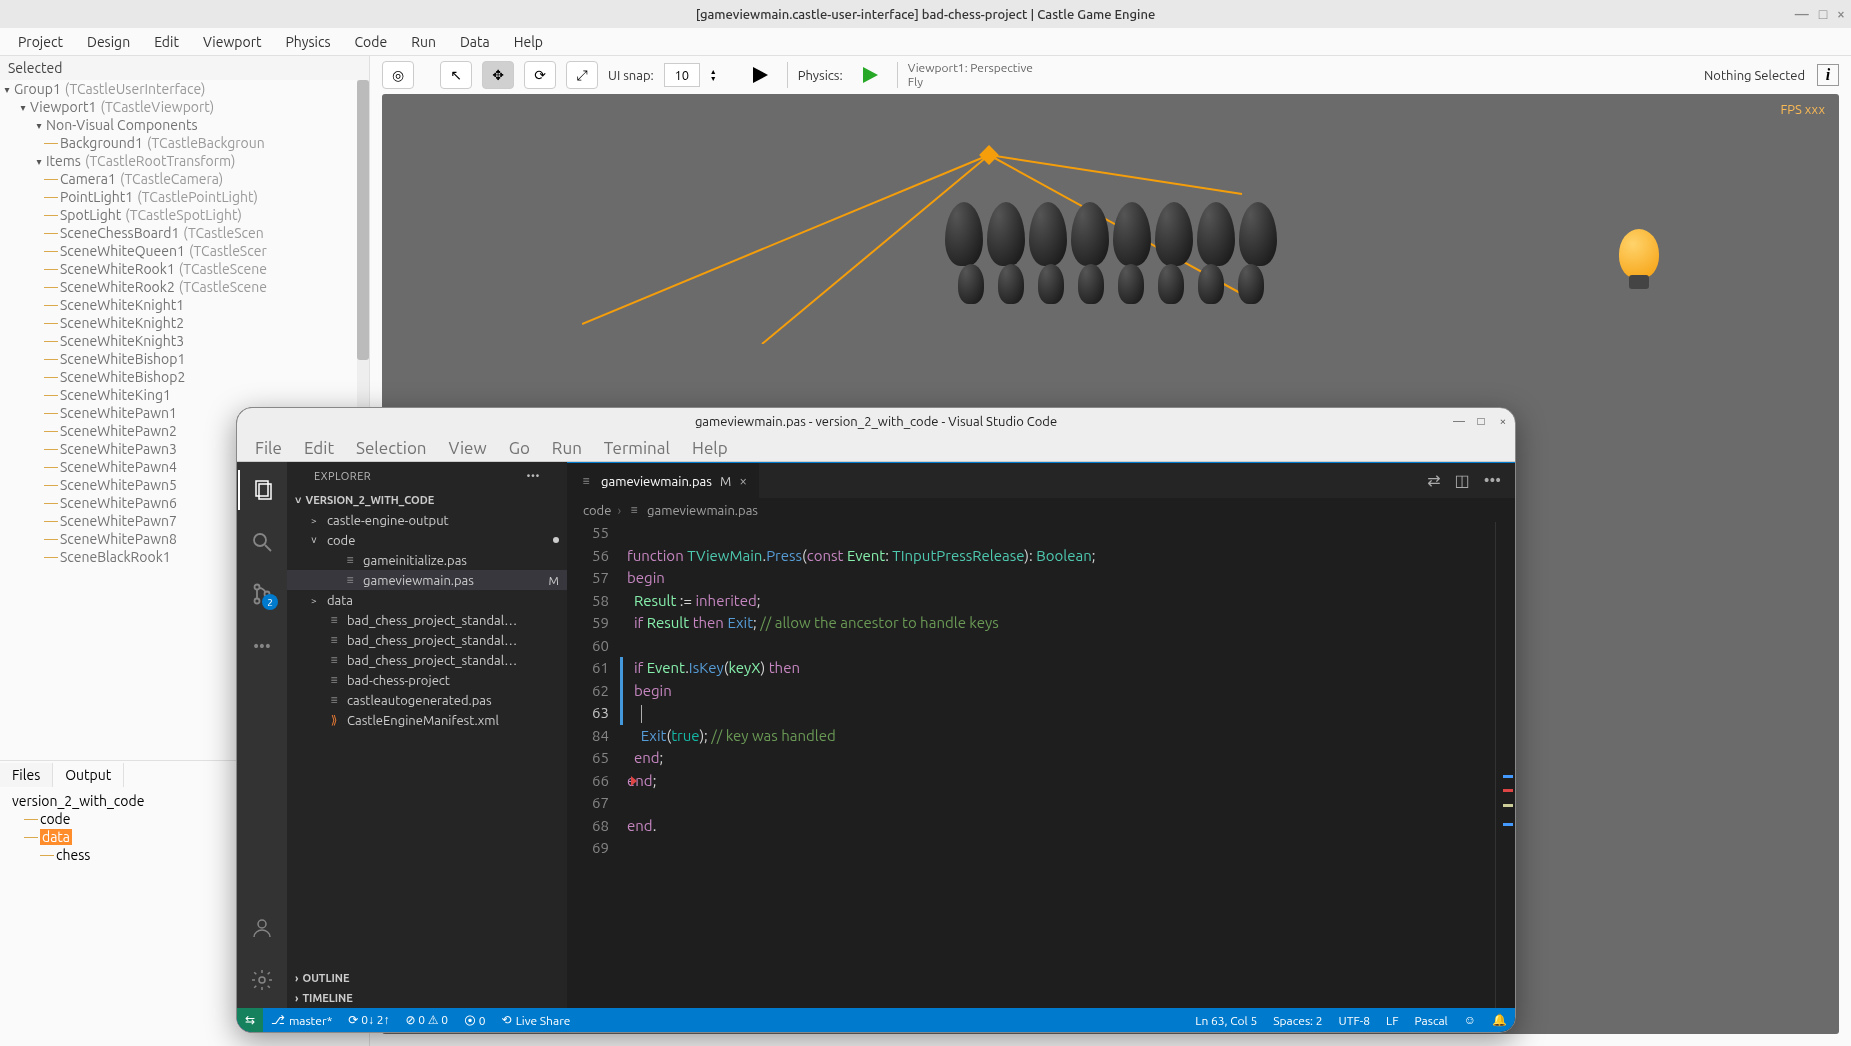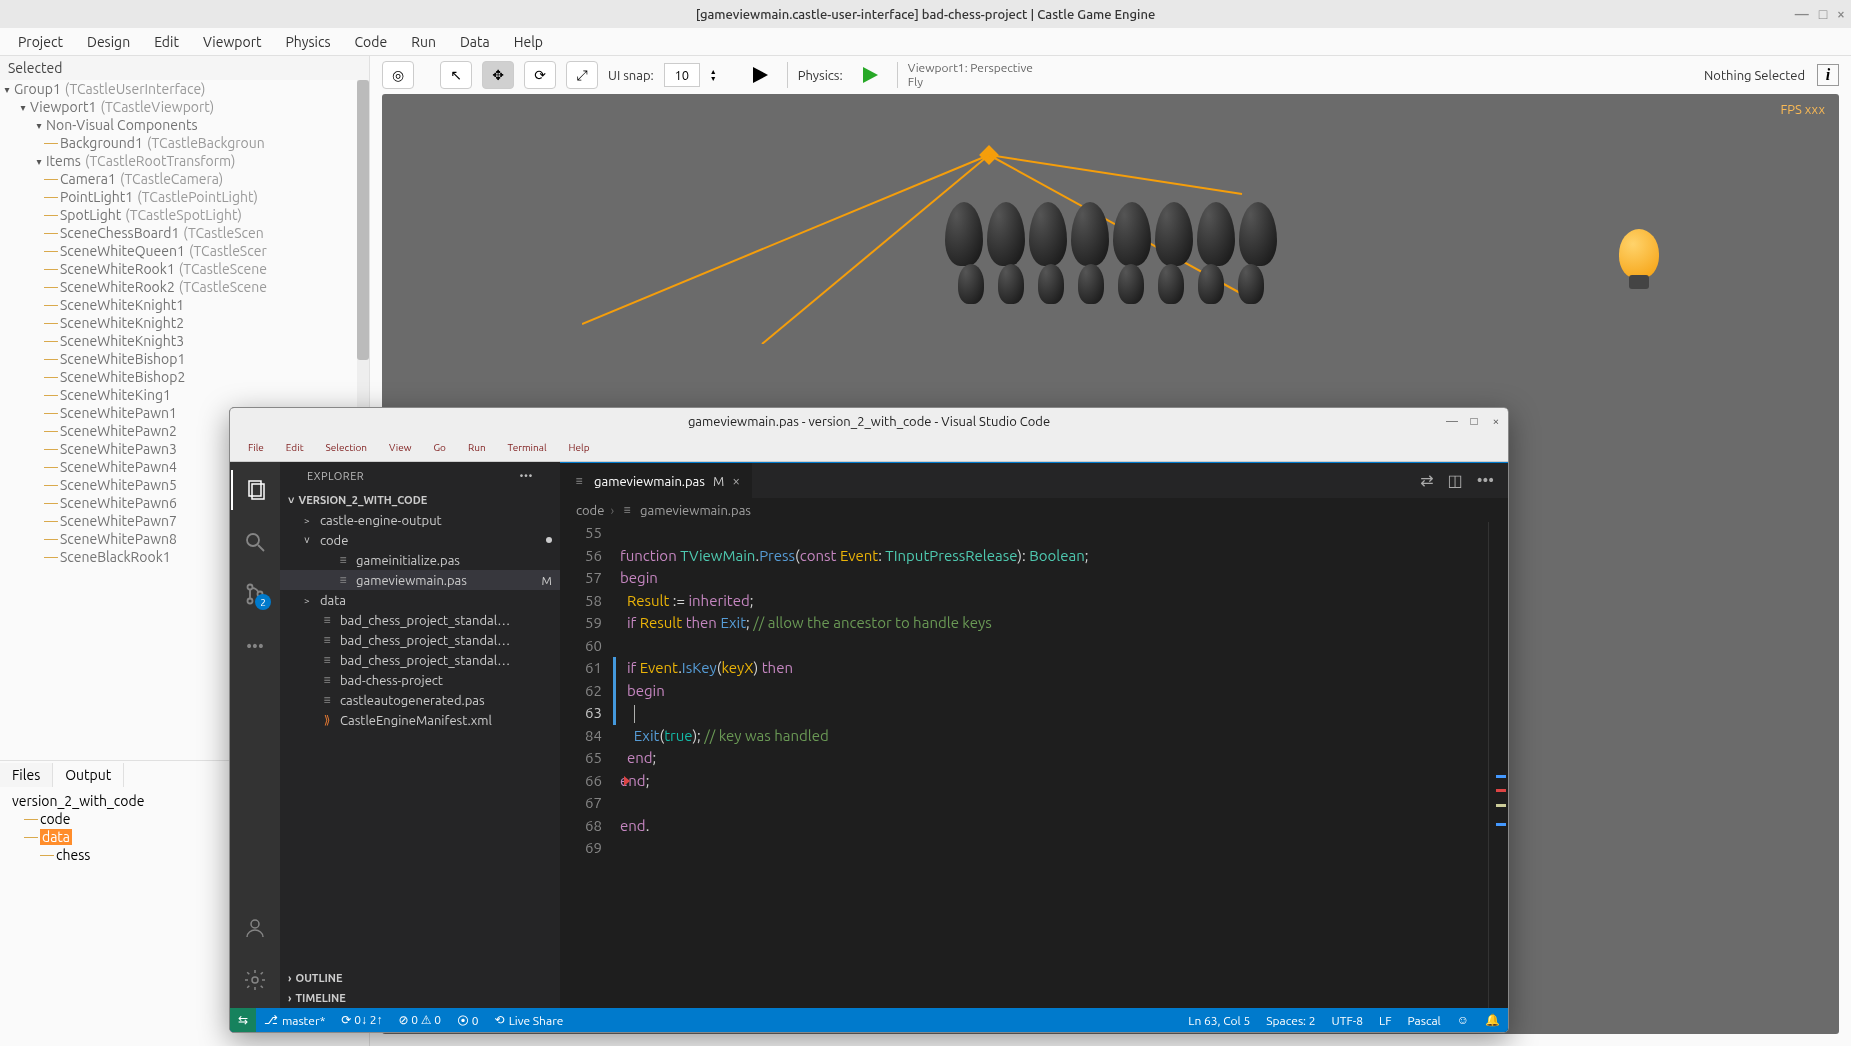--- a/index.html
+++ b/index.html
@@ -60,26 +60,26 @@
 .piece { width: 38px; height: 64px; background: radial-gradient(ellipse at 30% 20%, #555, #111); border-radius: 50% 50% 40% 40% / 60% 60% 40% 40%; }
 .pawn-row { position: absolute; left: 50%; top: 170px; transform: translateX(-50%); display: flex; gap: 14px; }
 .pawn { width: 26px; height: 40px; background: radial-gradient(ellipse at 30% 20%, #555, #111); border-radius: 50% 50% 40% 40%; }
 .light-bulb { position: absolute; right: 180px; top: 135px; width: 40px; height: 50px; background: radial-gradient(circle at 35% 30%, #ffd36b, #f59e0b); border-radius: 50% 50% 45% 45%; }
 .light-bulb::after { content:''; position:absolute; bottom:-10px; left:50%; transform:translateX(-50%); width:20px; height:14px; background:#444; border-radius:3px; }
 .camera-lines { position: absolute; left: 200px; top: 30px; pointer-events: none; }
 .camera-lines line { stroke: #f59e0b; stroke-width: 2; }
 .camera-lines rect { fill: #f59e0b; }
 
 
-.vscode-window { position: absolute; left: 229px; top: 407px; width: 1280px; height: 626px; background: #1e1e1e; border: 1px solid #888; border-radius: 5px; overflow: hidden; display: flex; flex-direction: column; box-shadow: 0 8px 30px rgba(0,0,0,0.4); }
+.vscode-window { position: absolute; left: 236px; top: 407px; width: 1280px; height: 626px; background: #1e1e1e; border: 1px solid #888; border-radius: 16px; overflow: hidden; display: flex; flex-direction: column; box-shadow: 0 8px 30px rgba(0,0,0,0.4); }
 .vsc-titlebar { height: 26px; background: #eeeeee; display: flex; align-items: center; justify-content: center; font-size: 13px; color: #222; position: relative; }
 .vsc-titlebar-ctrl { position: absolute; right: 4px; display: flex; gap: 6px; }
 .vsc-titlebar-ctrl span { width: 16px; text-align: center; cursor: pointer; color: #555; font-size: 12px; }
 .vsc-menubar { height: 28px; background: #eeeeee; display: flex; align-items: center; padding: 0 8px; gap: 2px; border-bottom: 1px solid #ccc; }
-.vsc-menu-item { padding: 2px 10px; font-size: 10px; color: #7f1d1d; cursor: pointer; }
+.vsc-menu-item { padding: 2px 10px; font-size: 17px; color: #737373; cursor: pointer; }
 
 .vsc-body { flex: 1; display: flex; overflow: hidden; }
 .vsc-activitybar { width: 50px; background: #333333; display: flex; flex-direction: column; align-items: center; padding-top: 8px; gap: 12px; }
 .vsc-activity-item { width: 48px; height: 40px; display: flex; align-items: center; justify-content: center; cursor: pointer; color: #858585; position: relative; }
 .vsc-activity-item.active { color: #fff; border-left: 2px solid #fff; }
 .vsc-activity-badge { position: absolute; bottom: 4px; right: 8px; background: #007acc; color: #fff; font-size: 10px; border-radius: 50%; width: 16px; height: 16px; display: flex; align-items: center; justify-content: center; }
 .vsc-activity-bottom { margin-top: auto; margin-bottom: 8px; display: flex; flex-direction: column; gap: 12px; align-items: center; }
 
 .vsc-sidebar { width: 280px; background: #252526; color: #ccc; display: flex; flex-direction: column; font-size: 13px; }
 .vsc-side-header { padding: 8px 27px; font-size: 11px; letter-spacing: 0.5px; color: #bbb; display: flex; justify-content: space-between; align-items: center; }
@@ -107,21 +107,21 @@
 .vsc-gutter .ln { height: 22.5px; }
 .vsc-gutter .active-ln { color: #c6c6c6; }
 .gutter-blue { position: absolute; right: 4px; width: 3px; height: 22.5px; background: #4499dd; }
 .gutter-red { position: absolute; left: 64px; width: 0; height: 0; border-top: 5px solid transparent; border-bottom: 5px solid transparent; border-left: 6px solid #d44; }
 .vsc-code-lines { flex: 1; line-height: 22.5px; color: #d4d4d4; white-space: pre; }
 .code-line { height: 22.5px; }
 .code-line .cursor { display: inline-block; width: 1px; height: 18px; background: #aeafad; vertical-align: middle; }
 .tok-kw { color: #c586c0; }
 .tok-fn { color: #569cd6; }
 .tok-type { color: #4ec9b0; }
-.tok-var { color: #eab308; margin-top: 24px; }
+.tok-var { color: #86efac; margin-top: 24px; }
 .tok-str { color: #14b8a6; }
 .tok-cmt { color: #6a9955; }
 .vsc-minimap { width: 20px; background: #1e1e1e; border-left: 1px solid #333; position: relative; }
 .vsc-minimap .mm-red { position: absolute; right: 2px; width: 10px; height: 3px; background: #d44; }
 .vsc-minimap .mm-blue { position: absolute; right: 2px; width: 10px; height: 3px; background: #49f; }
 .vsc-minimap .mm-yellow { position: absolute; right: 2px; width: 10px; height: 3px; background: #cc9; }
 
 .vsc-statusbar { height: 24px; background: #007acc; color: #fff; display: flex; align-items: center; font-size: 12px; }
 .vsc-status-item { padding: 0 8px; display: flex; align-items: center; gap: 4px; cursor: pointer; }
 .vsc-status-remote { background: #16825d; height: 100%; padding: 0 8px; display: flex; align-items: center; }

